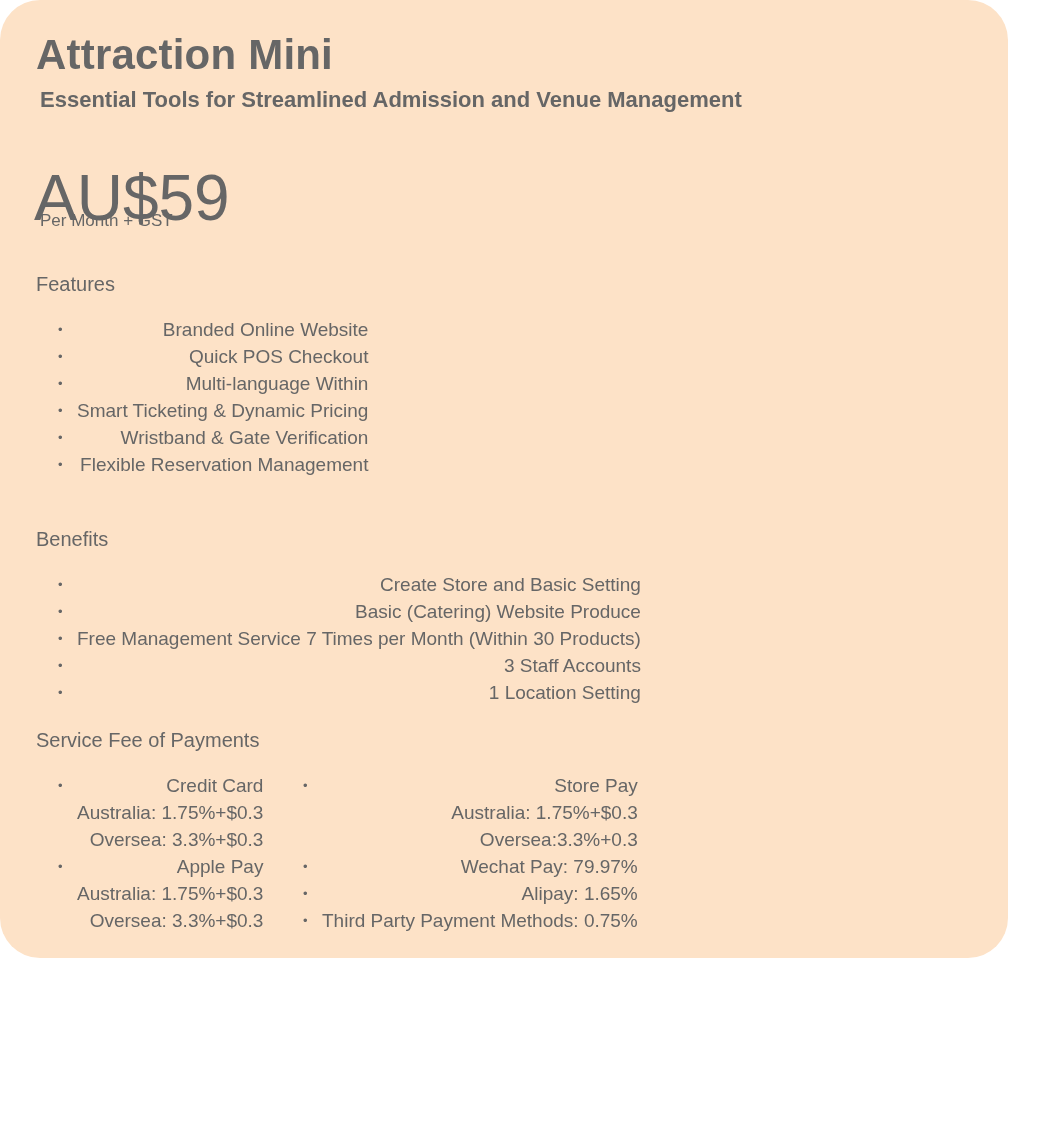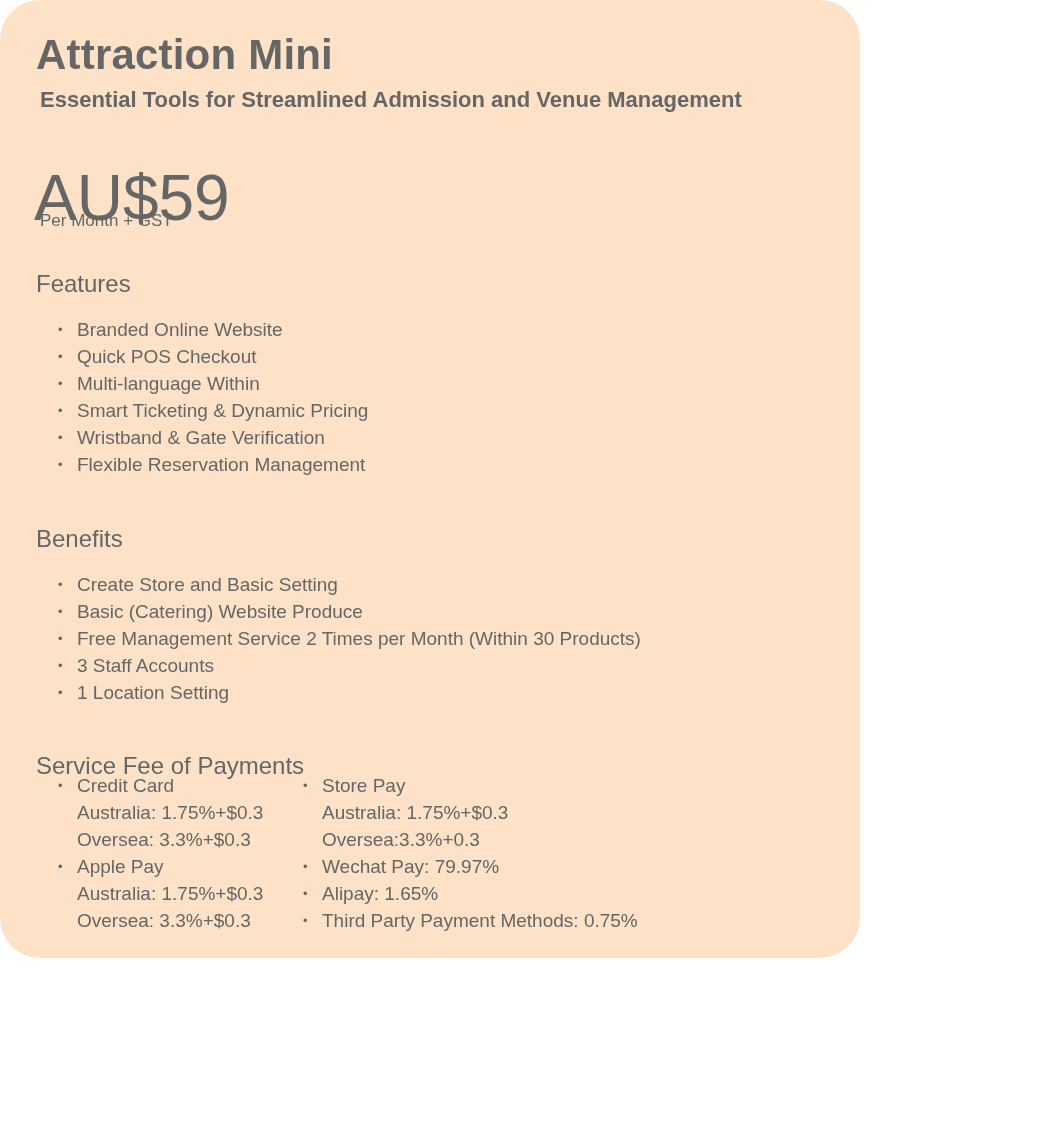--- a/index.html
+++ b/index.html
@@ -1,27 +1,27 @@
 <!DOCTYPE html>
 <html><head>
 <meta charset="utf-8">
 <style>
   html, body { margin:0; padding:0; background:#ffffff; }
   body { width:1050px; height:1121px; position:relative; overflow:hidden;
          font-family:"Liberation Sans", "DejaVu Sans", sans-serif; color:#666666; }
-  .card { position:absolute; left:0; top:0; width:860px; height:958px;
-          background:#FDE2C7; border-radius:40px; box-sizing:border-box; }
+  .card { position:absolute; left:0; top:0; width:1008px; height:958px;
+          background:#FDE2C7; border-radius:40px; box-sizing:border-box;text-align:right; }
   .title { position:absolute; left:36px; top:30px; margin:0; font-size:42px; font-weight:700;
            letter-spacing:0.2px; line-height:50px; color:#666; }
   .subtitle { position:absolute; left:36px; top:82px; margin:4px; font-size:22px; font-weight:700;
               line-height:28px; color:#666; }
   .price { position:absolute; left:34px; top:138px; font-size:64px; font-weight:400;
            line-height:74px; color:#666;margin-top:23px; }
   .price-note { position:absolute; left:40px; top:210px; font-size:17px; line-height:22px; color:#666; }
-  .section-title { position:absolute; left:36px; margin:0; font-size:24px; font-weight:400;
+  .section-title { position:absolute; left:36px; margin:0; font-size:20px; font-weight:400;
                    line-height:36px; color:#666; }
   ul.list { position:absolute; left:46px; margin:12px; padding:0; list-style:none; }
   ul.list li { position:relative; padding-left:19px; font-size:19px; line-height:27px; color:#666; white-space:nowrap; }
   ul.list li::before { content:"\2022"; position:absolute; left:0; top:0; font-size:13px; line-height:27px; color:#666; }
   .sub-line { display:block; font-size:19px; line-height:27px; }
 </style>
 </head>
 <body>
 
 <div class="card">
@@ -37,26 +37,26 @@
     <li>Multi-language Within</li>
     <li>Smart Ticketing &amp; Dynamic Pricing</li>
     <li>Wristband &amp; Gate Verification</li>
     <li>Flexible Reservation Management</li>
   </ul>
 
   <h3 class="section-title" style="top:521px;">Benefits</h3>
   <ul class="list" style="top:559px;">
     <li>Create Store and Basic Setting</li>
     <li>Basic (Catering) Website Produce</li>
-    <li>Free Management Service 2 Times per Month (Within 30 Products)</li>
+    <li>Free Management Service 7 Times per Month (Within 30 Products)</li>
     <li>3 Staff Accounts</li>
     <li>1 Location Setting</li>
   </ul>
 
-  <h3 class="section-title" style="top:748px;">Service Fee of Payments</h3>
+  <h3 class="section-title" style="top:722px;">Service Fee of Payments</h3>
   <ul class="list" style="top:760px;">
     <li>
       <span class="sub-line">Credit Card</span>
       <span class="sub-line">Australia: 1.75%+$0.3</span>
       <span class="sub-line">Oversea: 3.3%+$0.3</span>
     </li>
     <li>
       <span class="sub-line">Apple Pay</span>
       <span class="sub-line">Australia: 1.75%+$0.3</span>
       <span class="sub-line">Oversea: 3.3%+$0.3</span>

